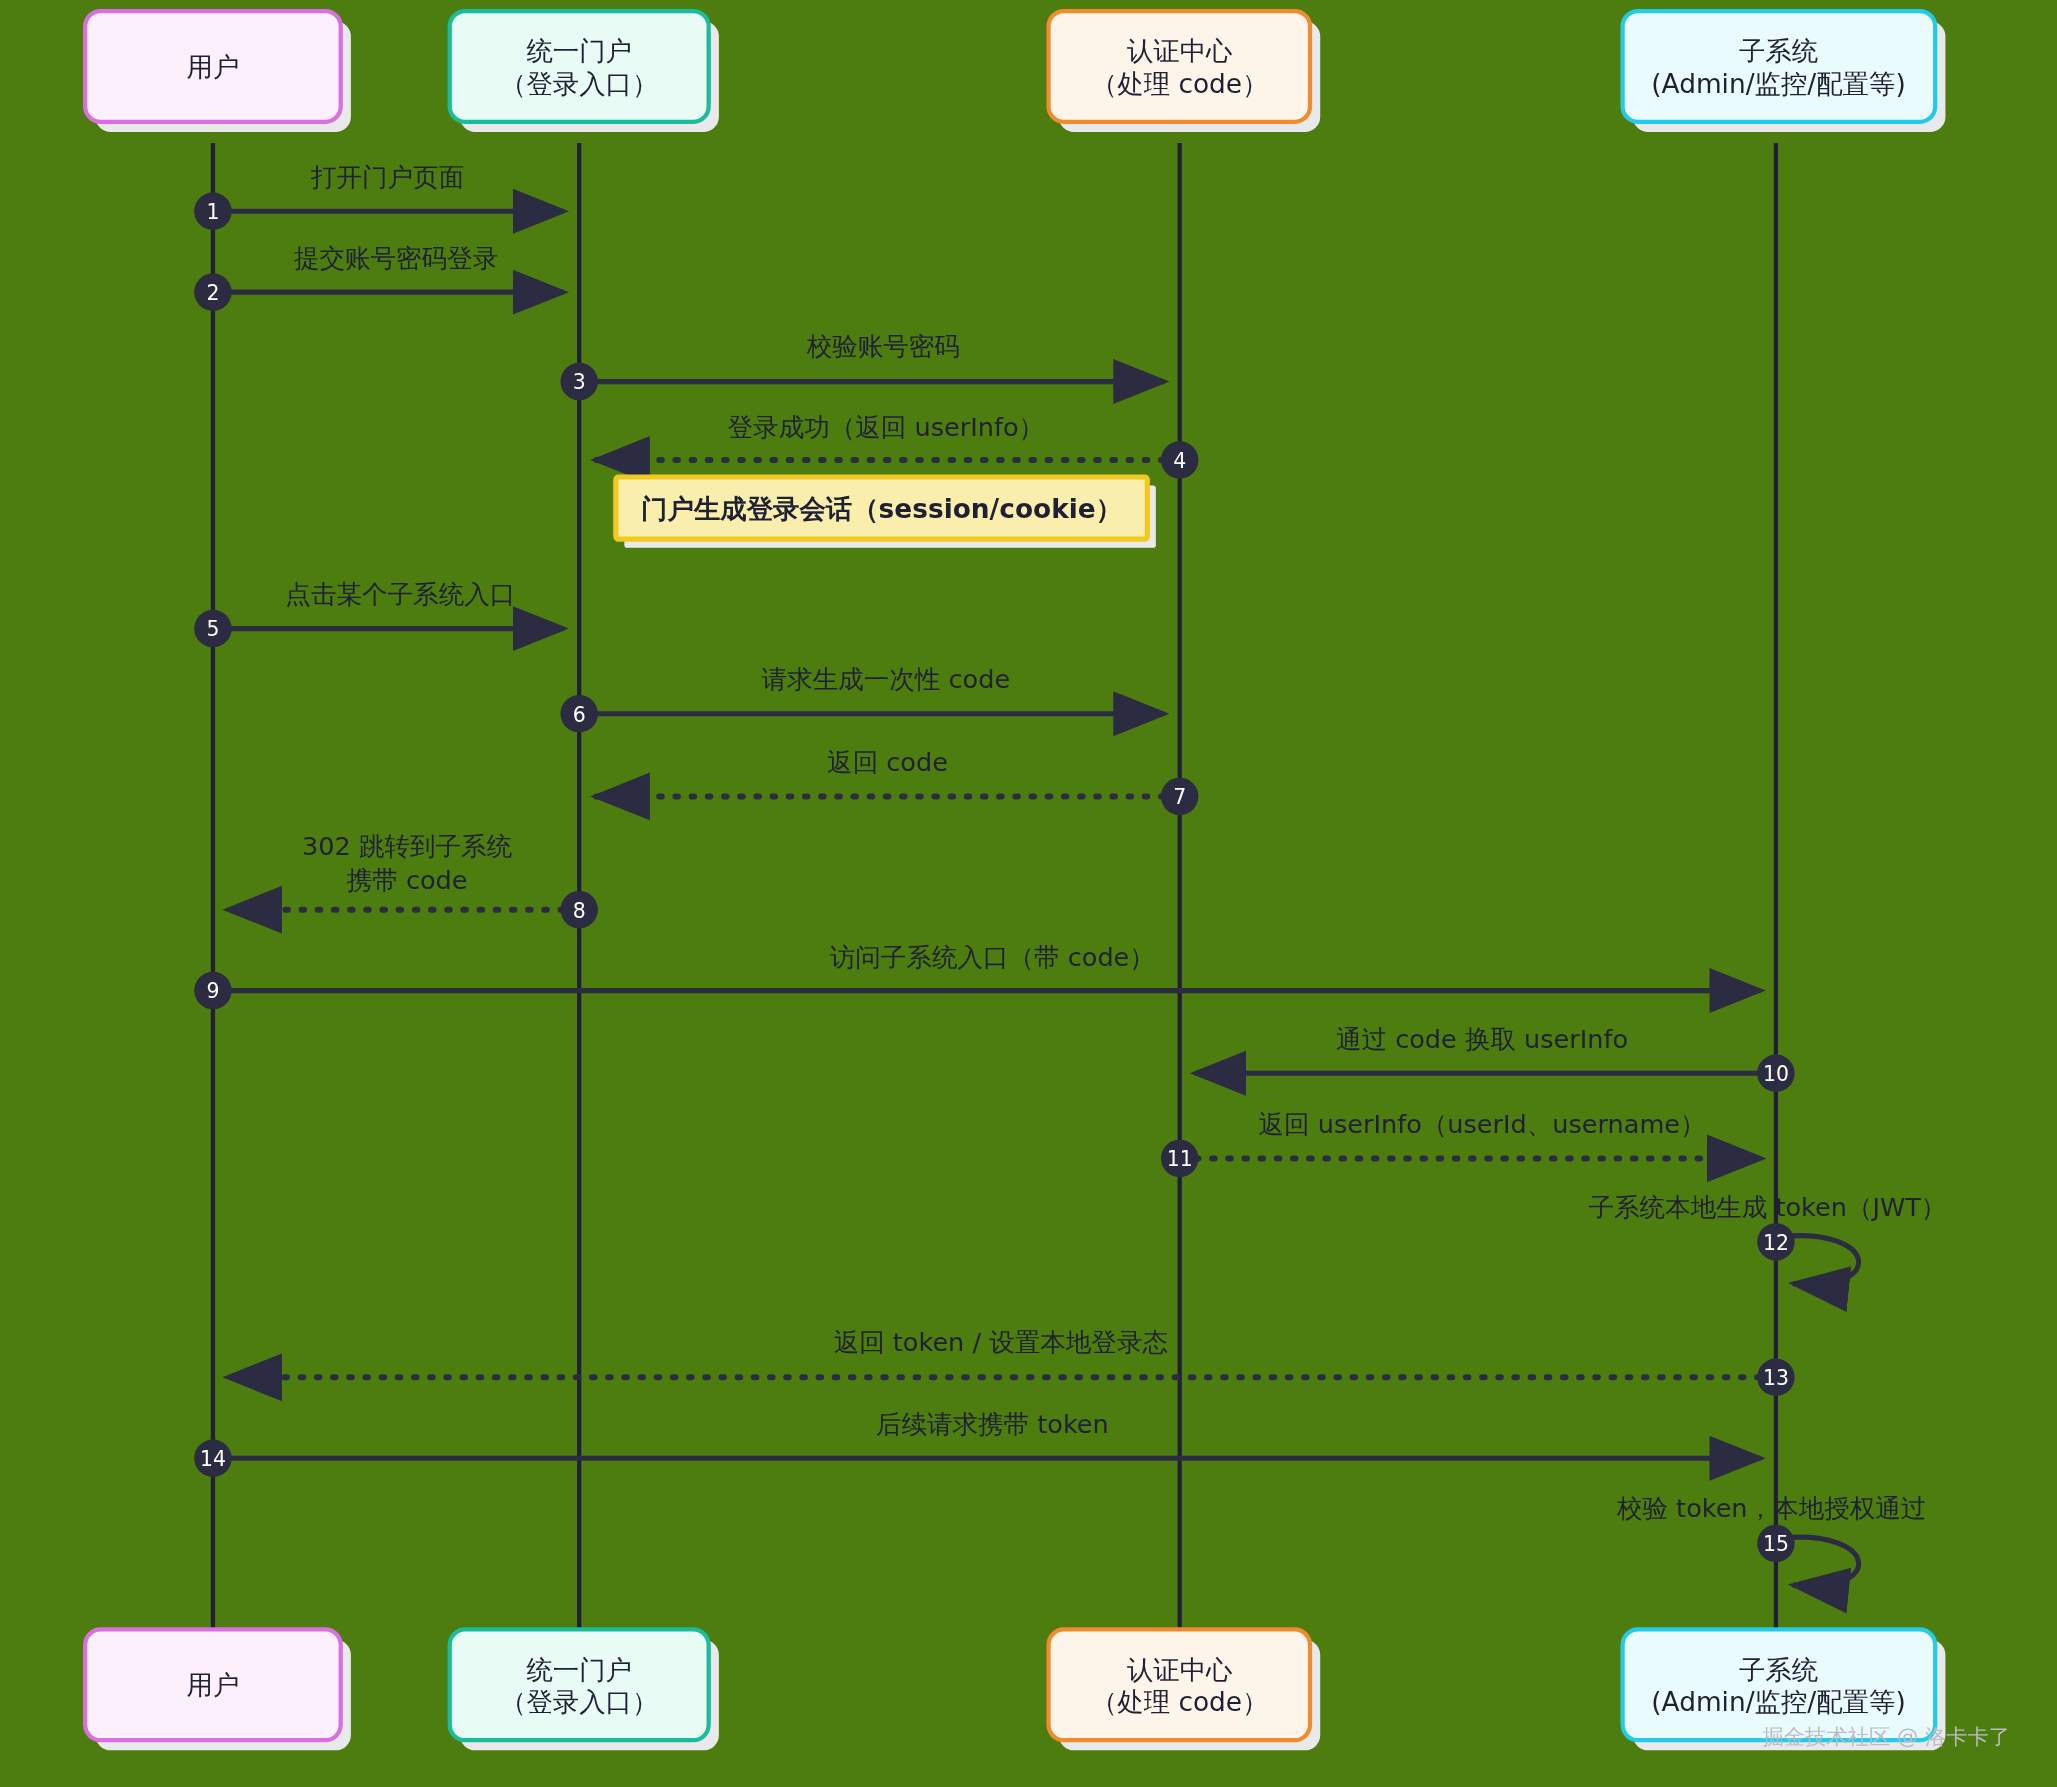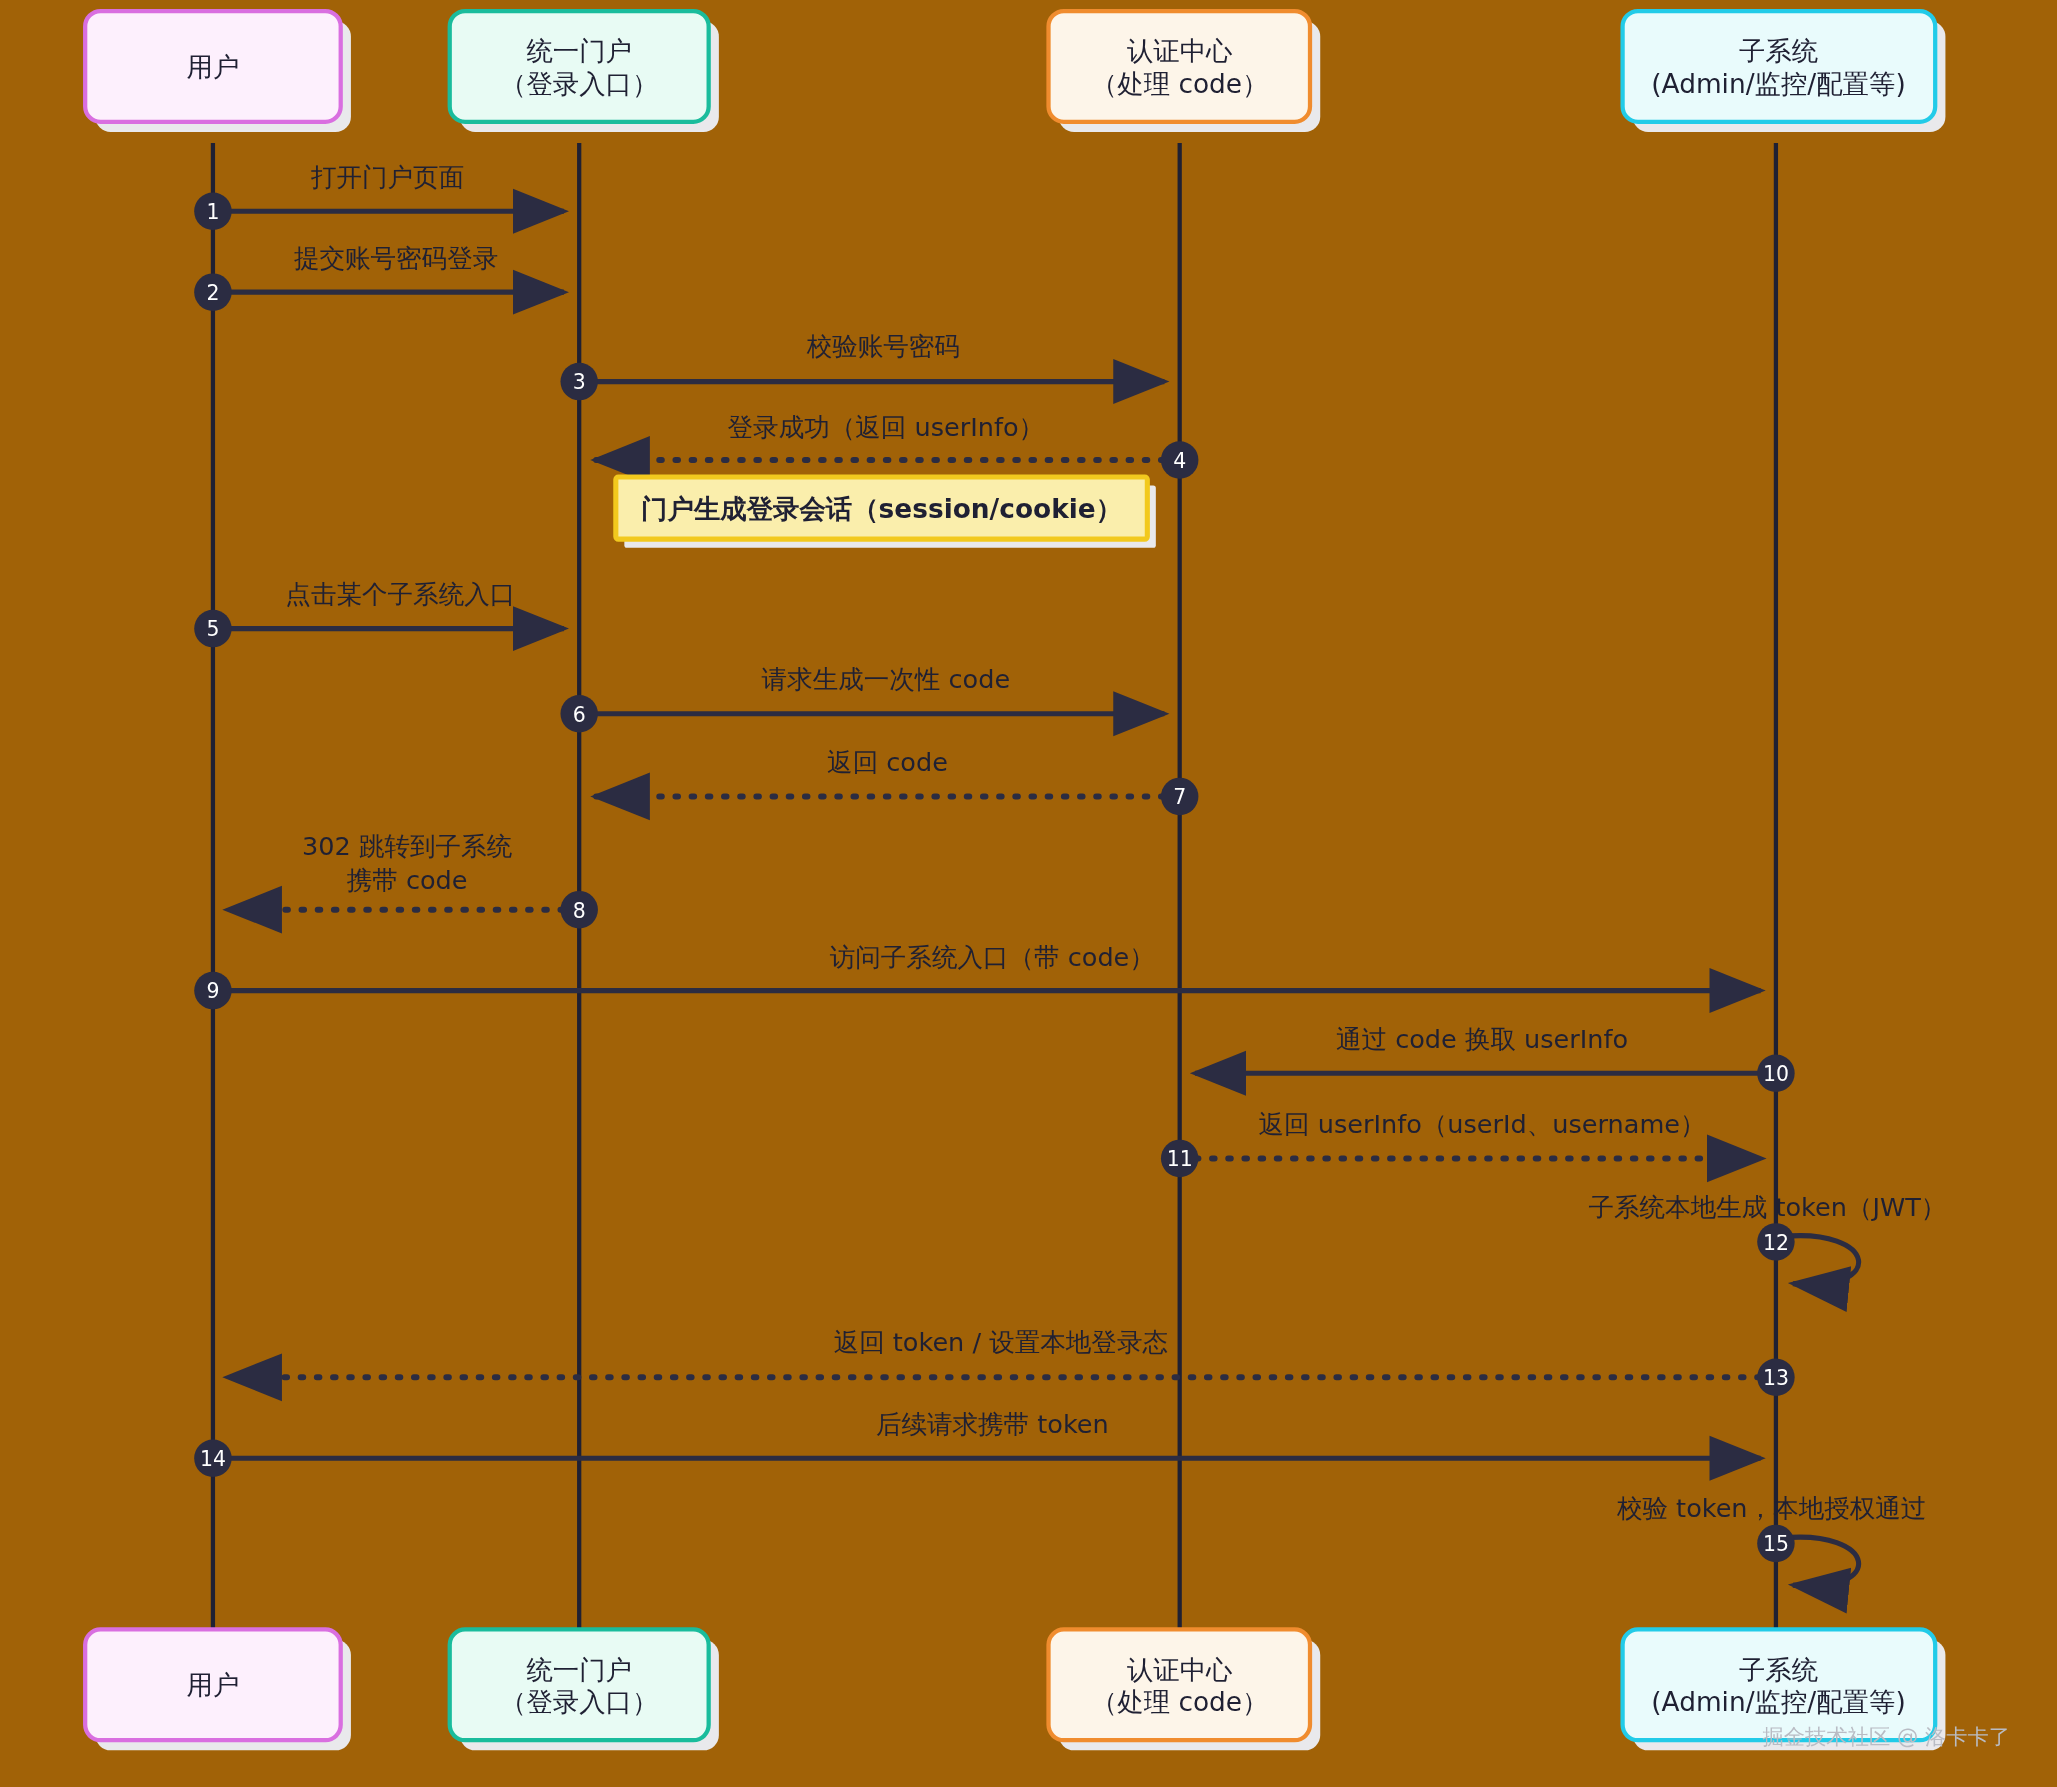--- a/index.html
+++ b/index.html
@@ -7,21 +7,21 @@
     padding: 0;
     background: #ffffff;
   }
   body {
     font-family: "DejaVu Sans", "Liberation Sans", sans-serif;
   }
   #diagram-root {
     position: relative;
     width: 2057px;
     height: 1787px;
-    background: #a16207;
+    background: #4d7c0f;
     overflow: hidden;
   }
   svg#seq-svg {
     position: absolute;
     top: 0; left: 0;
     width: 2057px;
     height: 1787px;
     display: block;
   }
   .participant-label {

